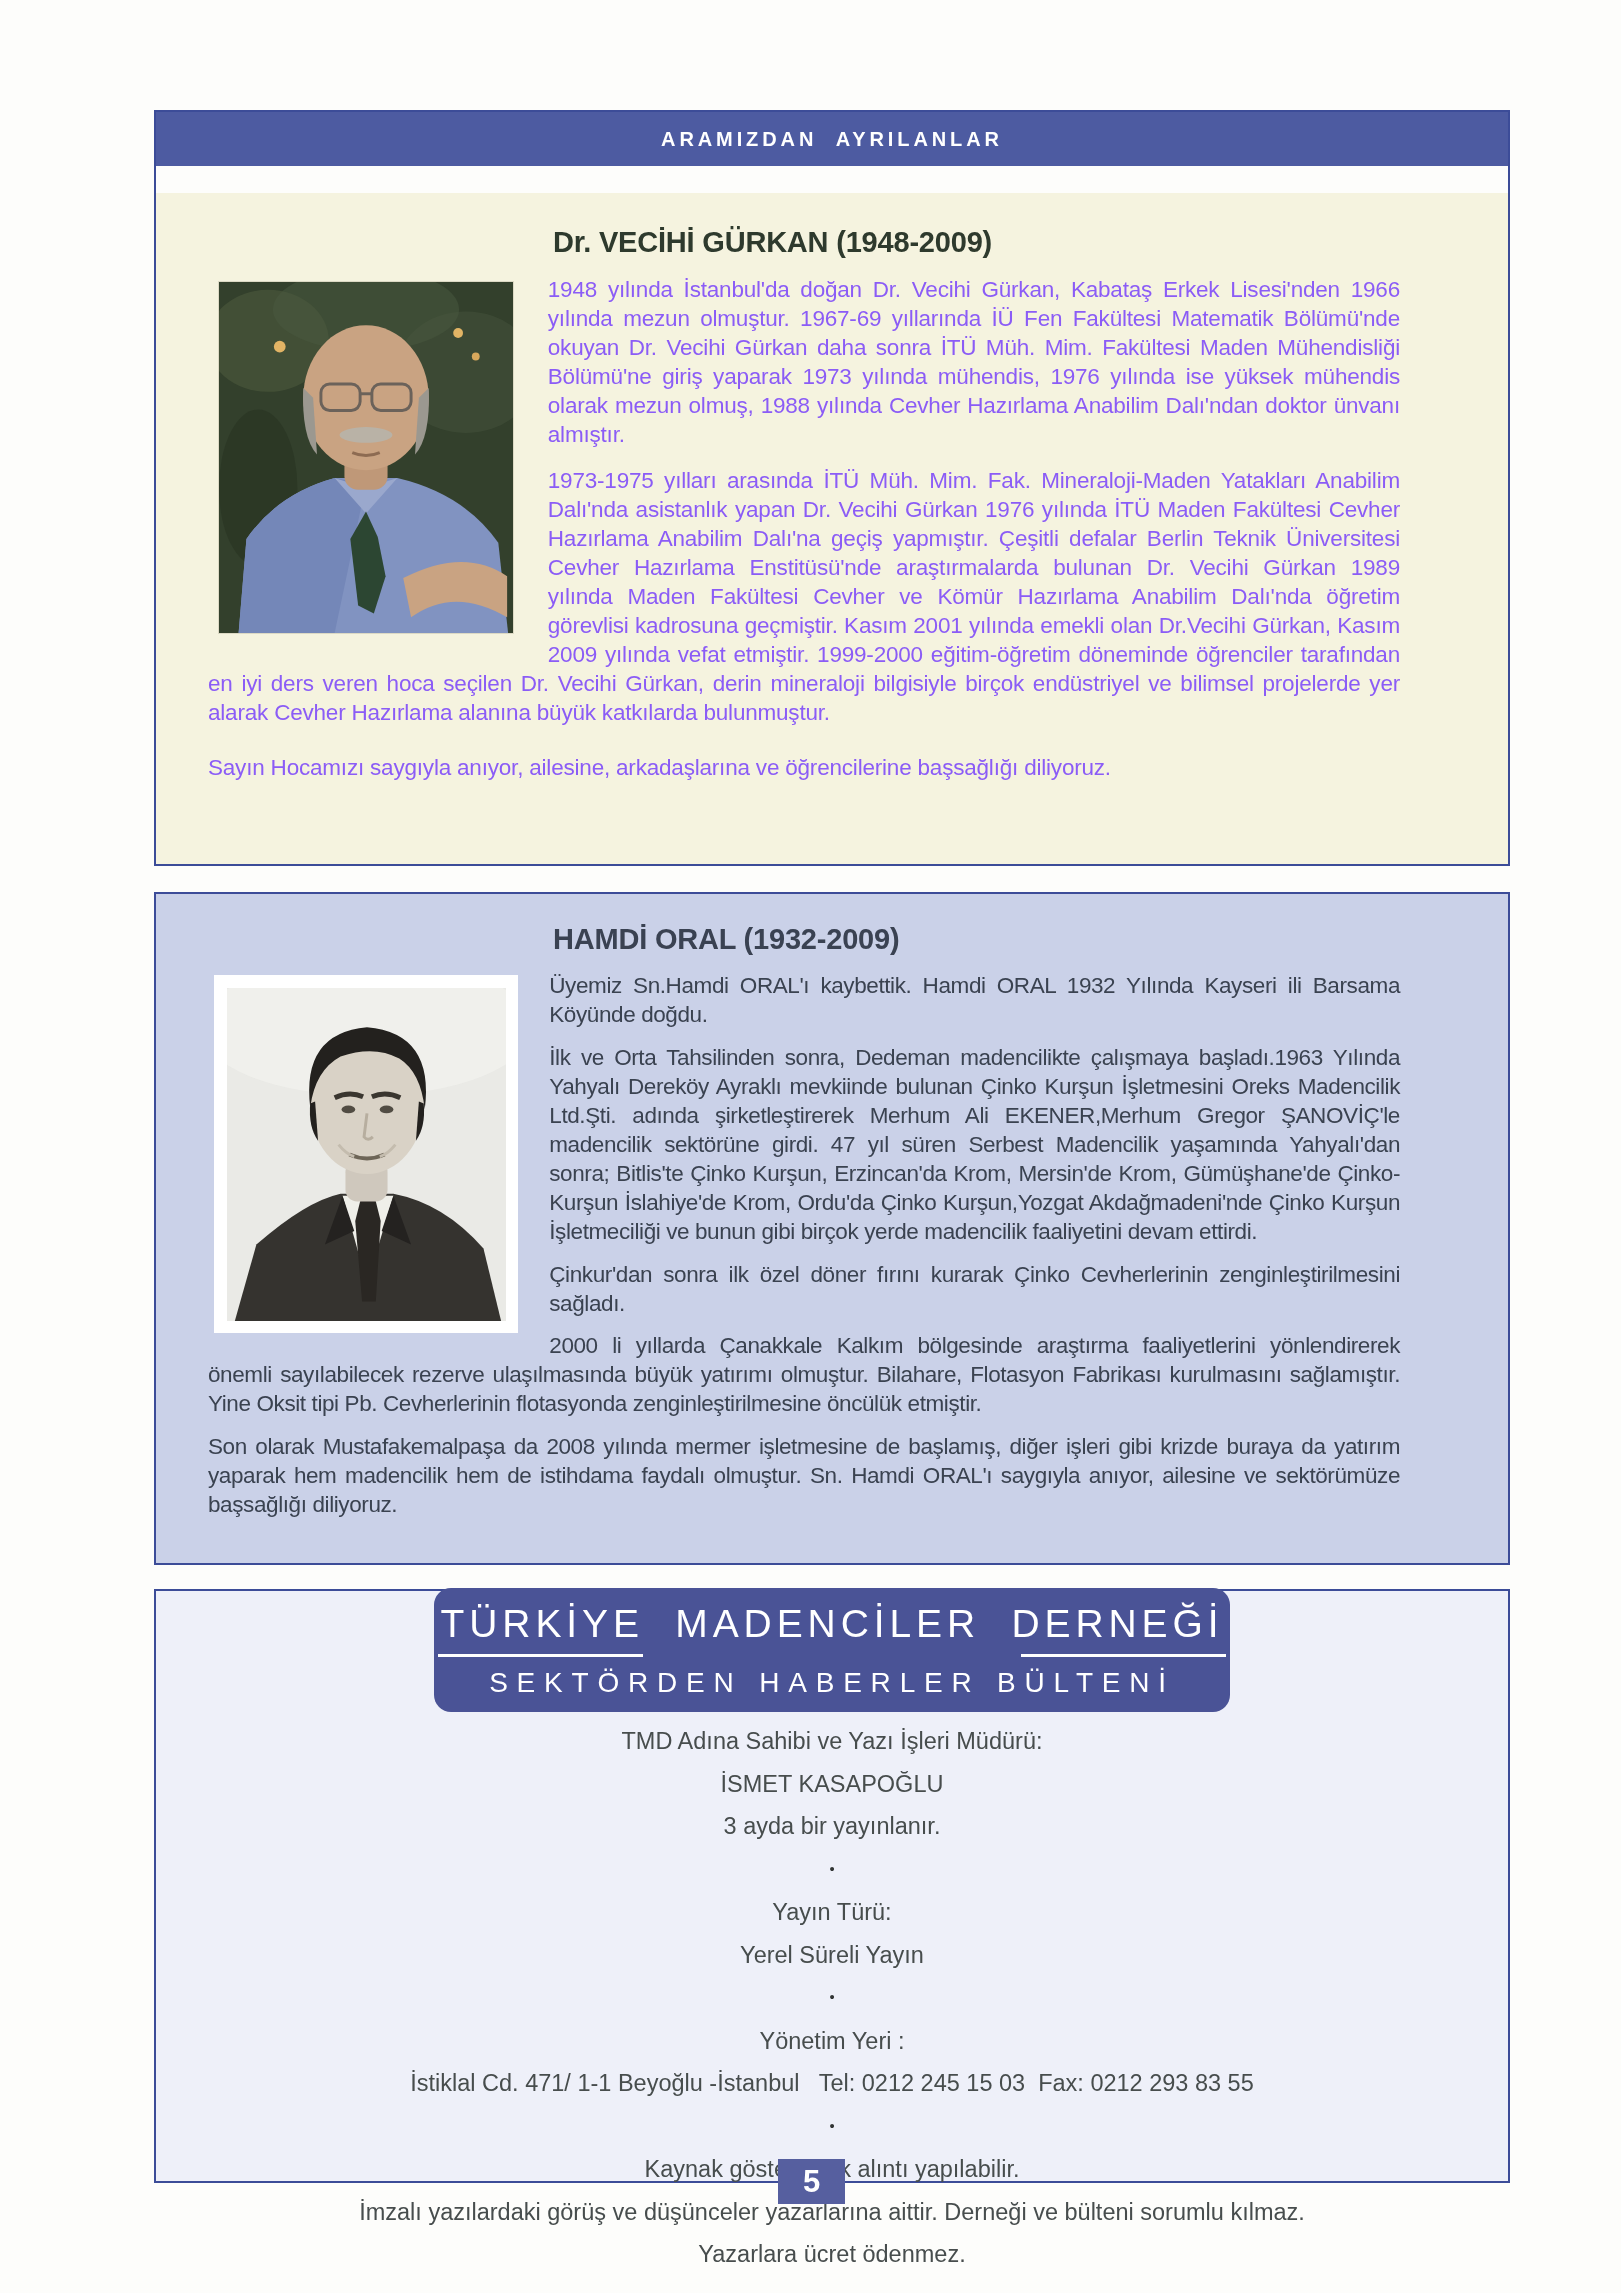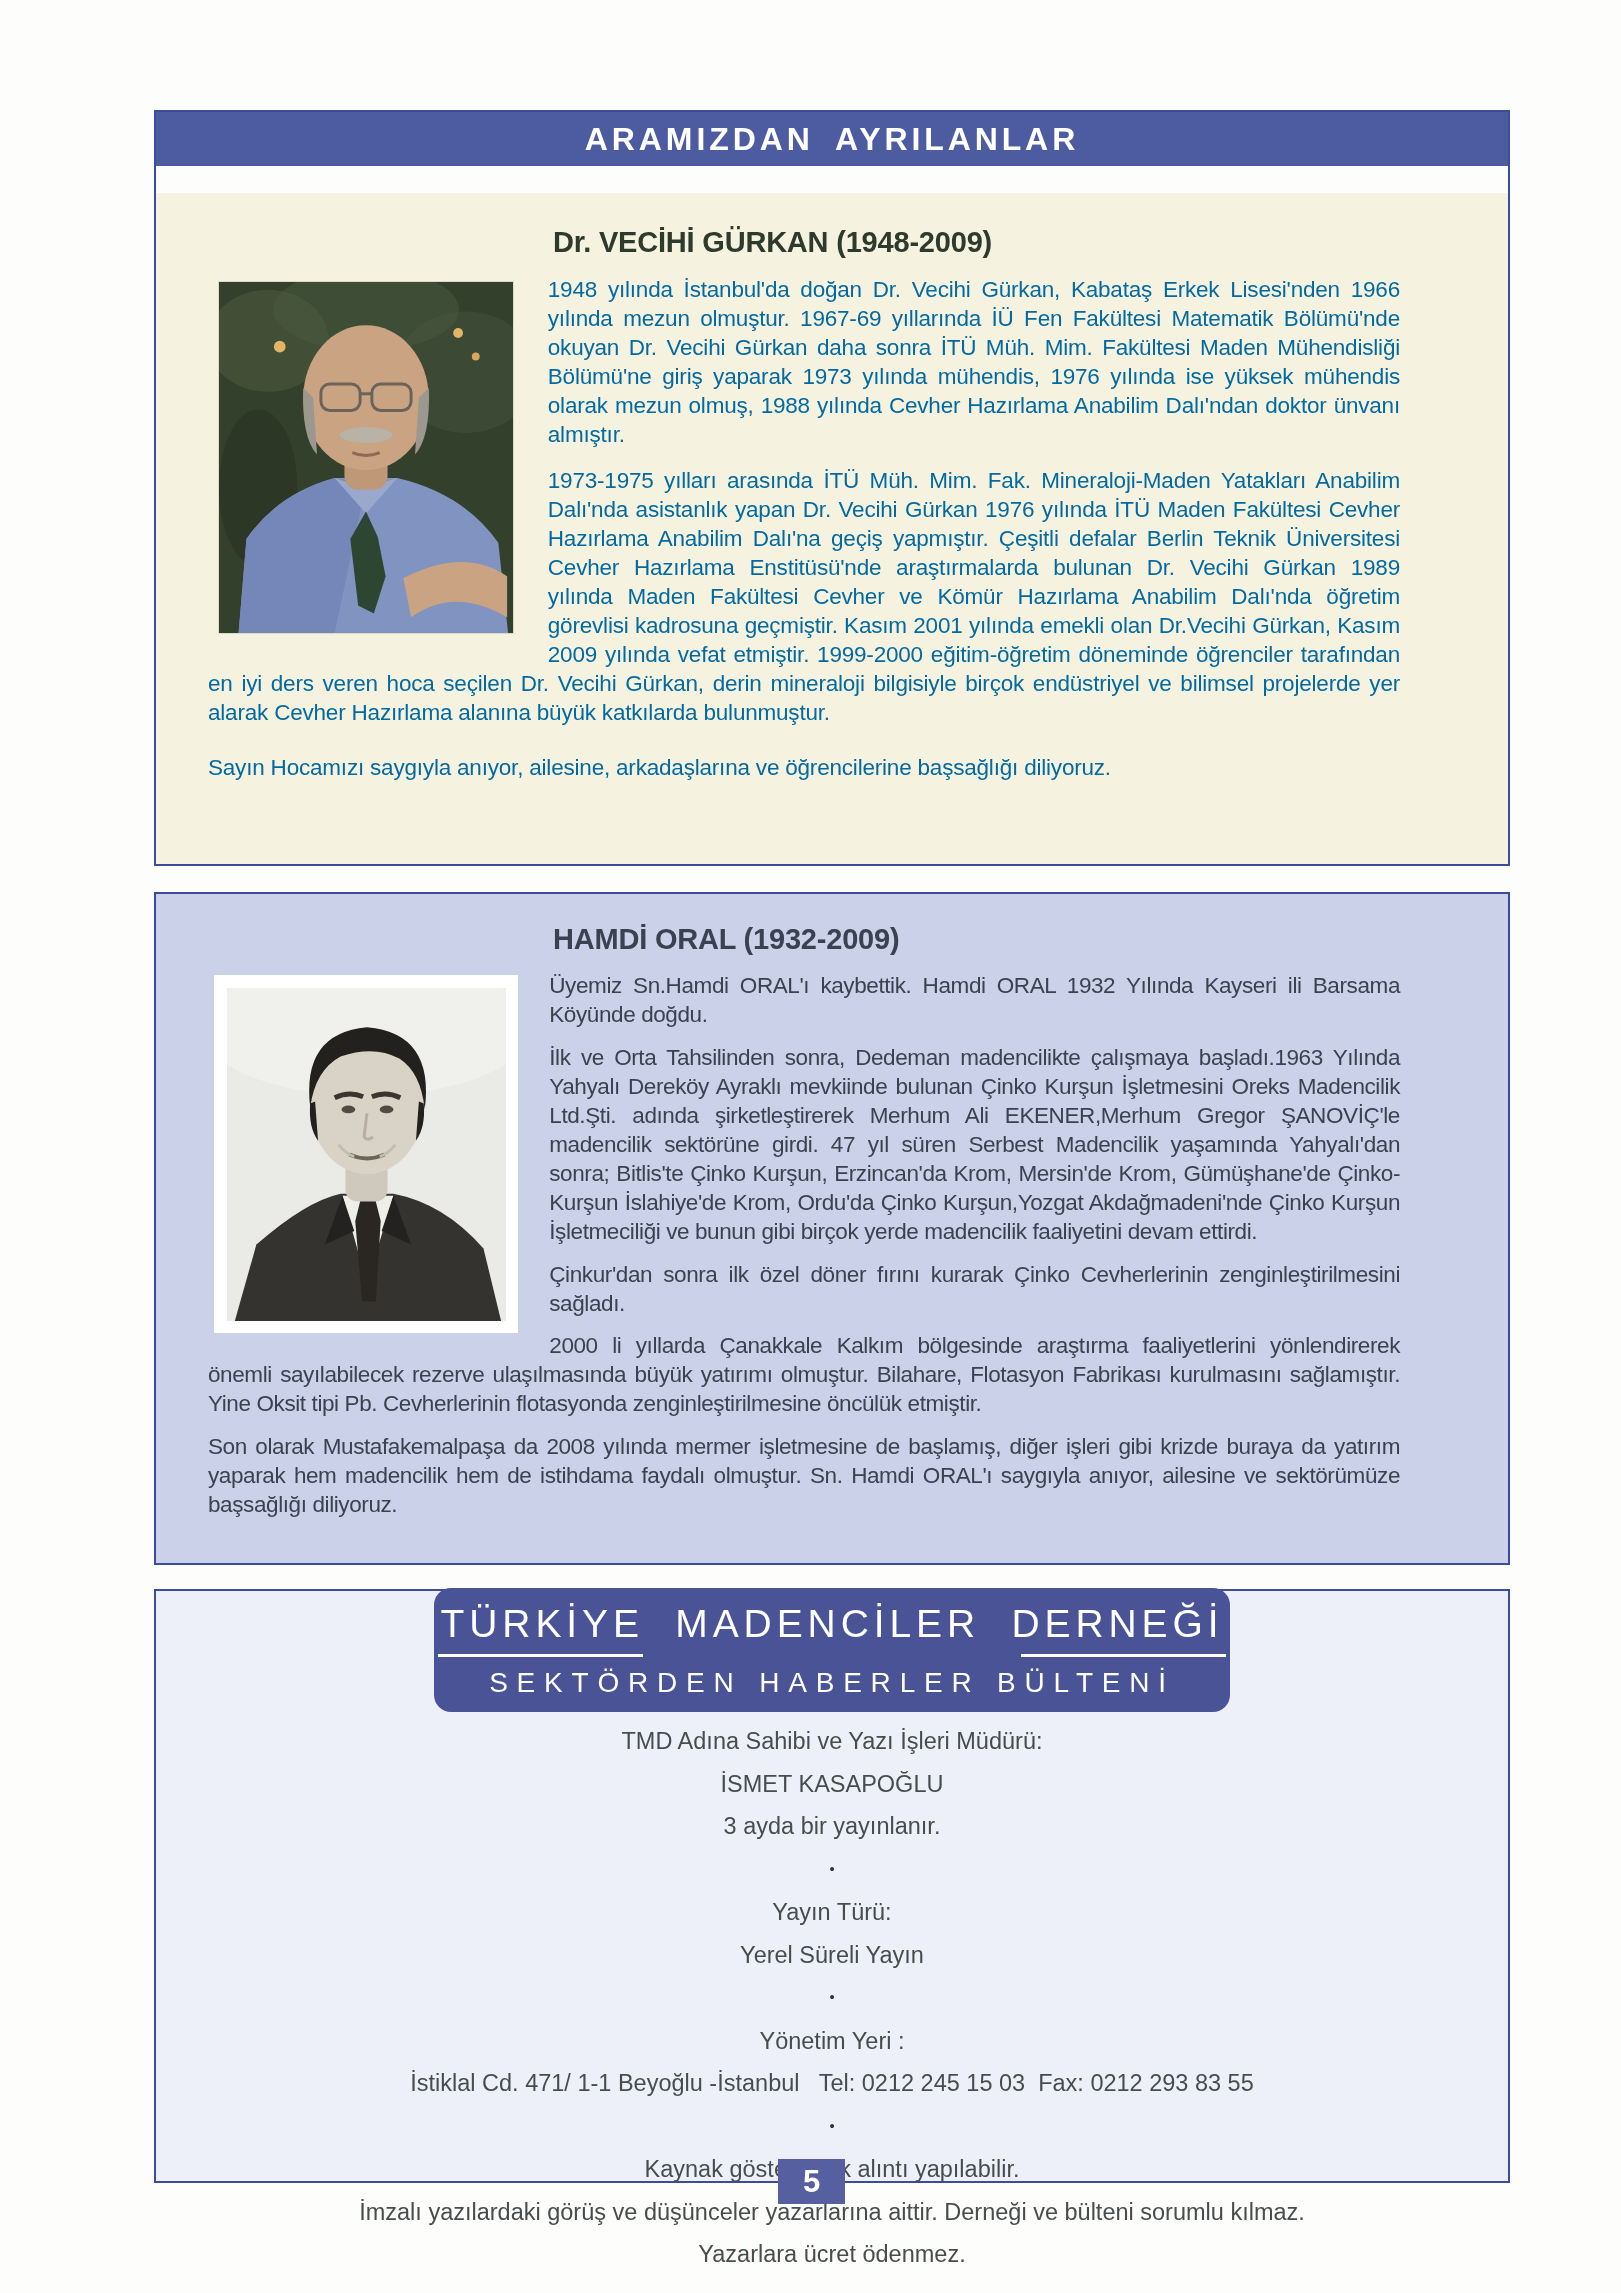--- a/index.html
+++ b/index.html
@@ -5,27 +5,27 @@
 <style>
   html,body{margin:0;padding:0;background:#ffffff;}
   .page{position:relative;width:1621px;height:2294px;background:#fdfdfb;
         font-family:"Liberation Sans",sans-serif;overflow:hidden;}
   .content{position:absolute;left:154px;top:110px;width:1356px;}
 
   
   .frame{border:2.9px solid #3c4c98;box-sizing:border-box;}
   .header-bar{height:54px;background:#4d5ba1;}
   .header-bar span{display:block;text-align:center;line-height:54px;color:#ffffff;
-                   font-size:32px;font-weight:bold;letter-spacing:3.9px;word-spacing:9.8px;border-radius:25px;}
+                   font-size:20px;font-weight:bold;letter-spacing:3.9px;word-spacing:9.8px;border-radius:25px;}
   .body1{background:#f5f3df;height:671px;padding:33px 108px 0 52px;box-sizing:border-box;overflow:hidden;margin-top:27px;}
   .body1 h2{font-size:29px;color:#2e3a2d;margin:0 0 15.7px 345px;letter-spacing:-0.2px;}
   .photo1{float:left;width:294px;height:351px;margin:5.9px 34px 21.6px 9.8px;
           border:1px solid #dcd9c4;background:#33402c;padding:0;}
   .photo1 svg{display:block;width:100%;height:100%;}
-  .body1 p{font-size:22.5px;line-height:29px;color:#0369a1;text-align:justify;
+  .body1 p{font-size:22.5px;line-height:29px;color:#8b5cf6;text-align:justify;
            margin:0 0 17.6px;letter-spacing:-0.2px;}
   .body1 p.closing{margin-top:25.5px;}
 
   
   .body2{margin-top:25.5px;background:#cad1e8;height:673px;padding:29px 108px 0 52px;
          box-sizing:border-box;overflow:hidden;}
   .body2 h2{font-size:29px;color:#3a4252;margin:0 0 15.7px 345px;letter-spacing:-0.2px;}
   .photo2{float:left;background:#ffffff;padding:12.7px;margin:3.9px 31px 19.6px 5.9px;width:279px;height:333px;}
   .photo2 svg{display:block;width:279px;height:333px;}
   .body2 p{font-size:22.5px;line-height:29px;color:#3a4250;text-align:justify;

